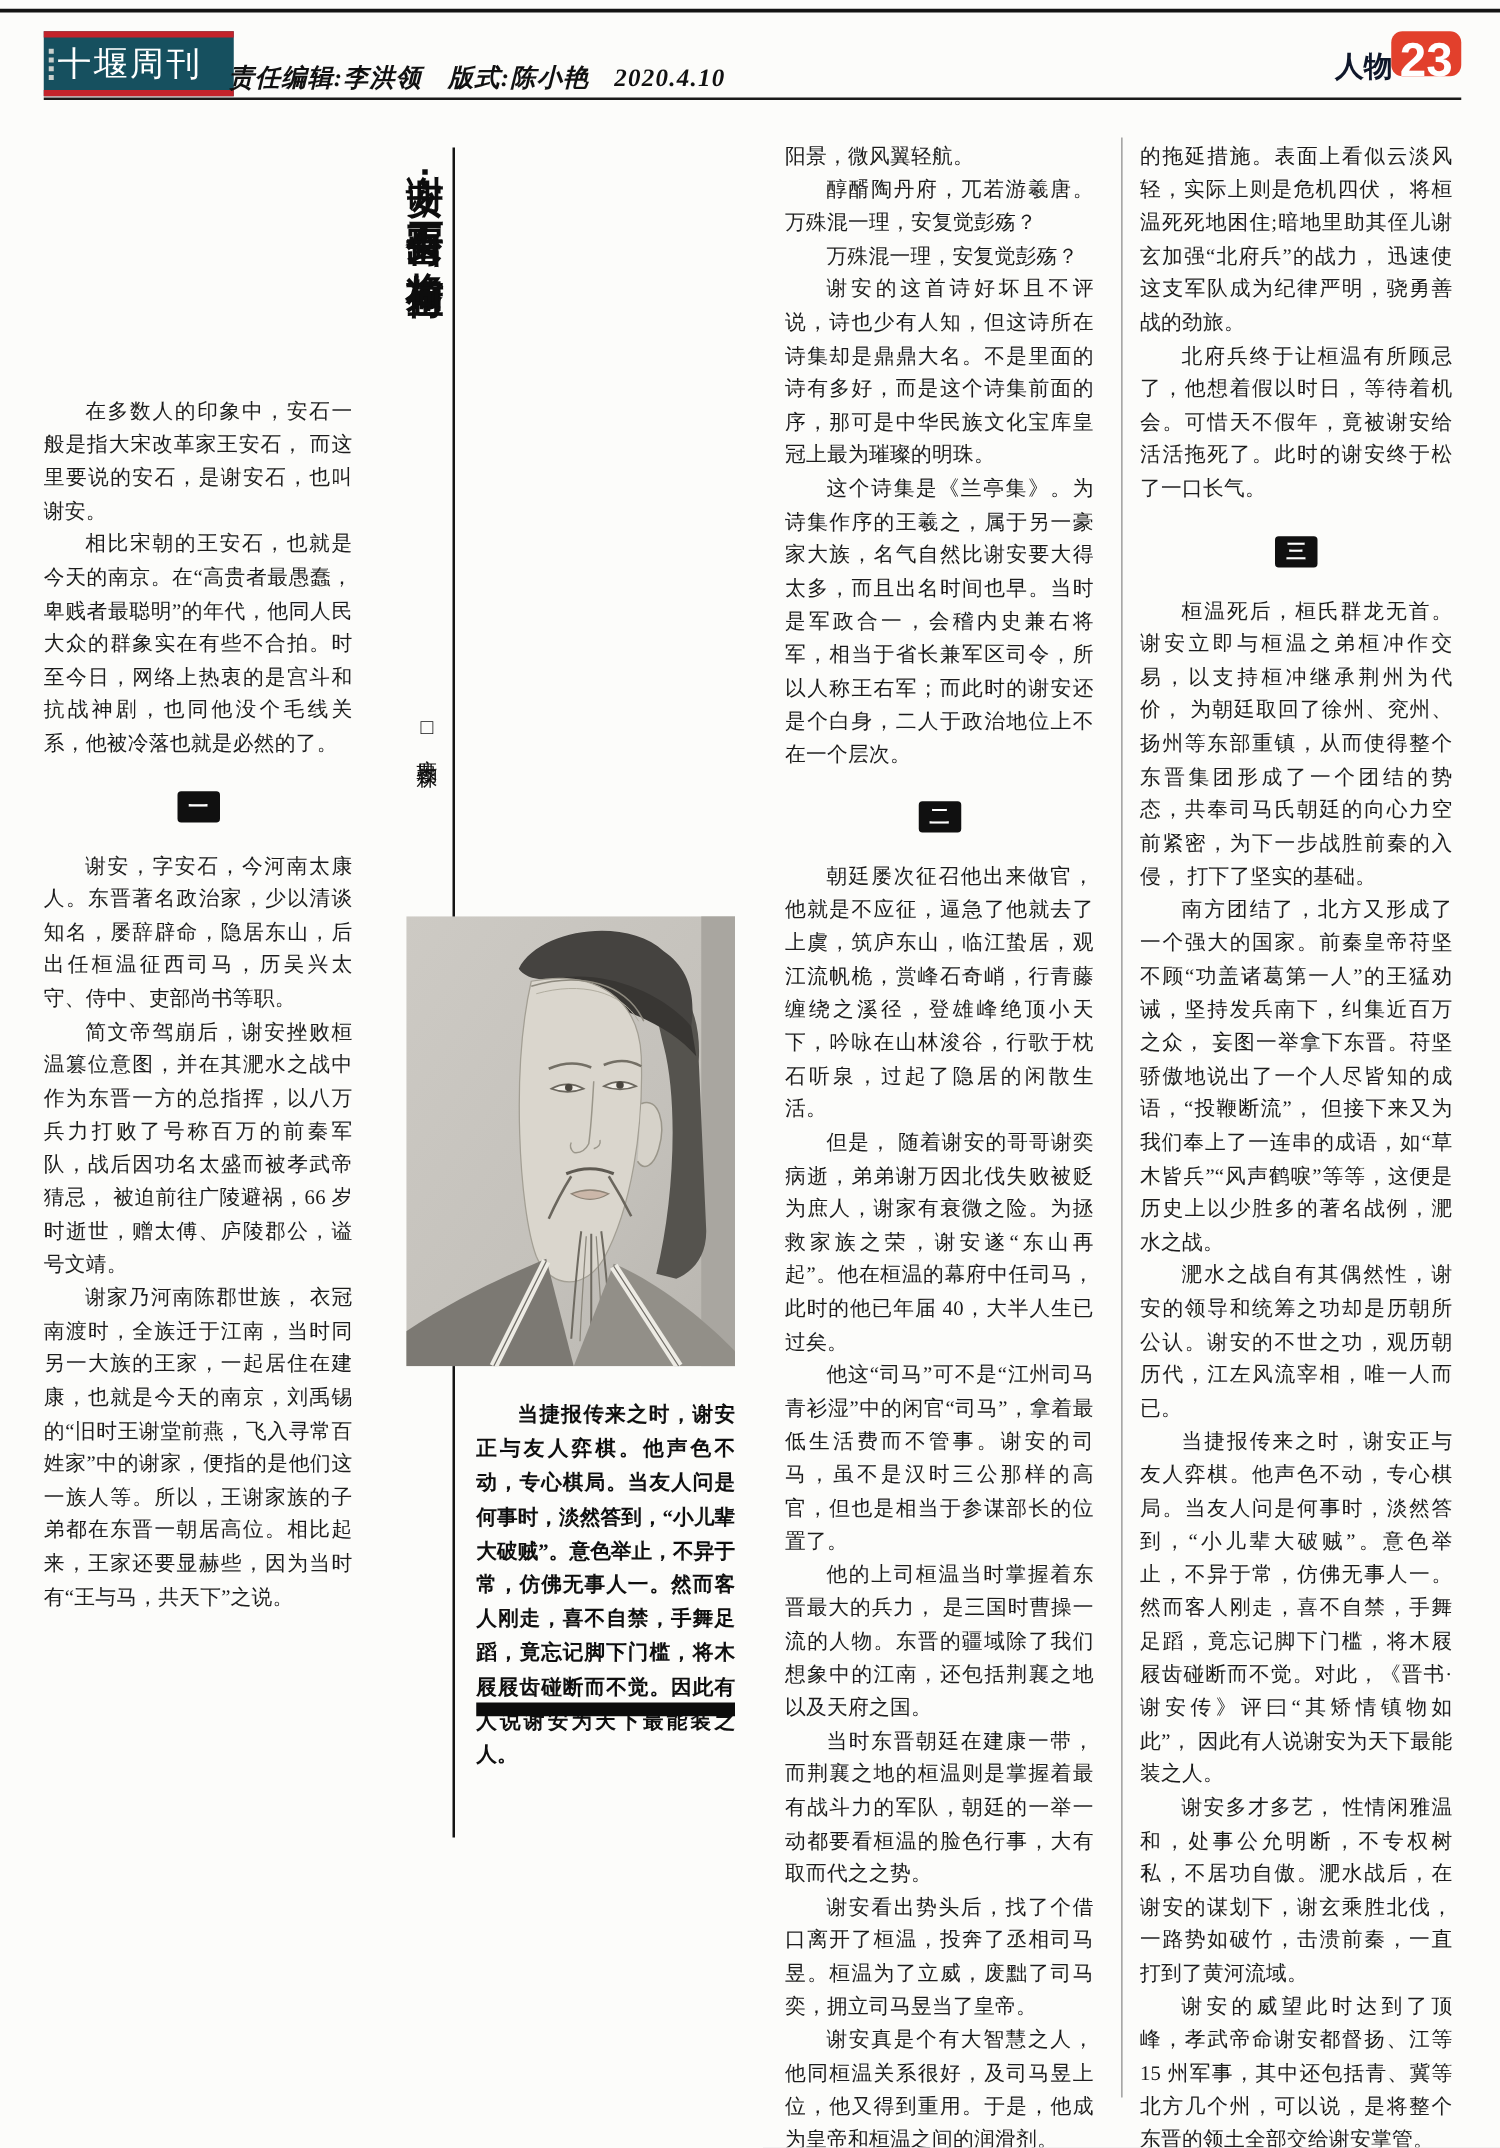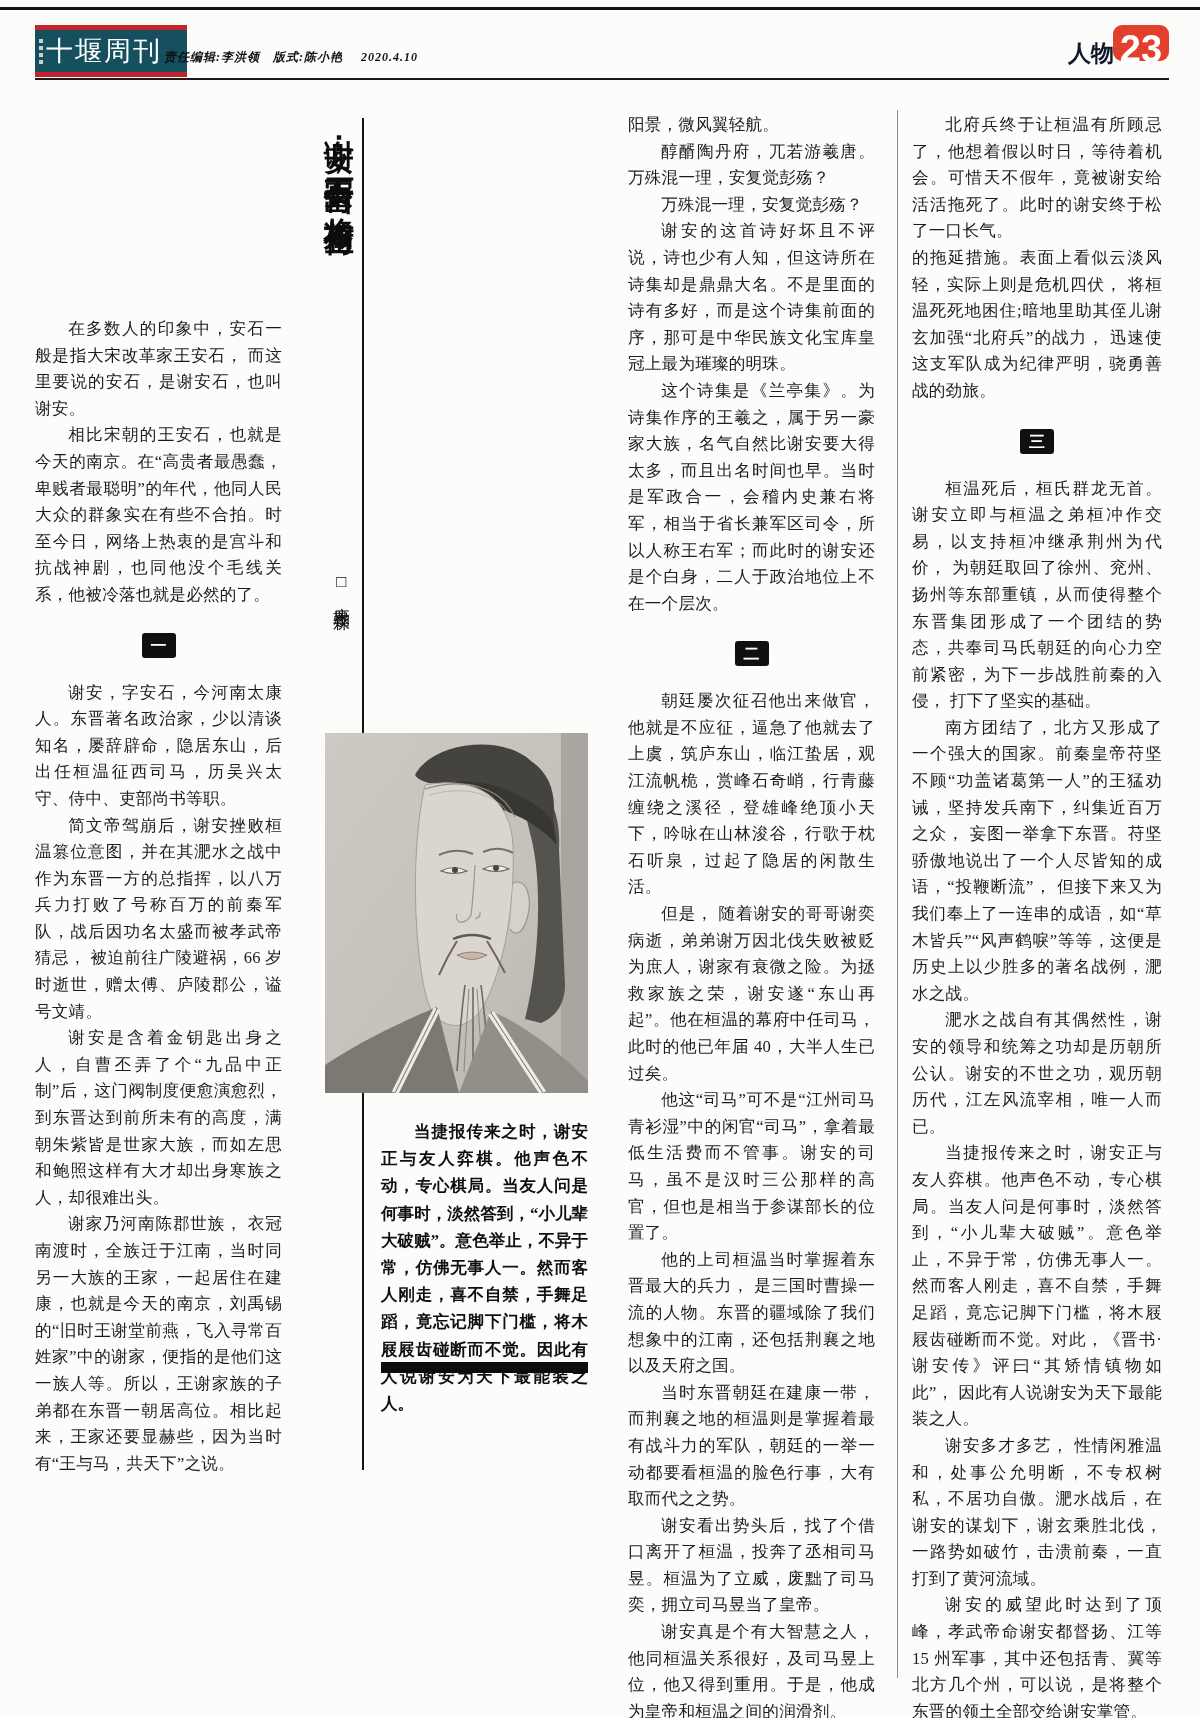--- a/index.html
+++ b/index.html
@@ -13,21 +13,21 @@
   
   .masthead {
     position:absolute; left:35px; top:25px; width:152px; height:52px;
     background:#16505f; border-top:5px solid #c3232b; border-bottom:5px solid #c3232b;
     box-sizing:border-box; display:flex; align-items:center;
   }
   .masthead-side { width:11px; height:100%; display:flex; flex-direction:column; justify-content:center; align-items:center; gap:3px; }
   .masthead-side i { display:block; width:4px; height:4px; background:#e9e6e0; opacity:.85; }
   .masthead-title { color:#ffffff; font-size:27px; font-weight:normal; letter-spacing:2px; white-space:nowrap; }
   .editors-line {
-    position:absolute; left:164px; top:49px; font-size:12px; font-weight:bold; font-style:italic;
+    position:absolute; left:183px; top:49px; font-size:20px; font-weight:bold; font-style:italic;
     letter-spacing:1px; color:#111; white-space:nowrap;
   }
   .editors-line .date { margin-left:14px; }
   .section-label {
     position:absolute; left:1068px; top:38px; font-size:23px; font-weight:bold;
     font-family:"Liberation Sans","DejaVu Sans",sans-serif; color:#0f172a;
   }
   .page-num {
     position:absolute; left:1113px; top:25px; width:56px; height:36px; background:#e2402c;
     border-radius:9px; color:#ffffff; text-align:center; line-height:48px;
@@ -155,43 +155,42 @@
   <div class="caption-bar"></div>
 
   <div class="col col-1">
       <p class="para">在多数人的印象中，安石一般是指大宋改革家王安石， 而这里要说的安石，是谢安石，也叫谢安。</p>
       <p class="para">相比宋朝的王安石，也就是今天的南京。在“高贵者最愚蠢，卑贱者最聪明”的年代，他同人民大众的群象实在有些不合拍。时至今日，网络上热衷的是宫斗和抗战神剧，也同他没个毛线关系，他被冷落也就是必然的了。</p>
       <div class="sec-marker">
         <span>一</span>
       </div>
       <p class="para">谢安，字安石，今河南太康人。东晋著名政治家，少以清谈知名，屡辞辟命，隐居东山，后出任桓温征西司马，历吴兴太守、侍中、吏部尚书等职。</p>
       <p class="para">简文帝驾崩后，谢安挫败桓温篡位意图，并在其淝水之战中作为东晋一方的总指挥，以八万兵力打败了号称百万的前秦军队，战后因功名太盛而被孝武帝猜忌， 被迫前往广陵避祸，66 岁时逝世，赠太傅、庐陵郡公，谥号文靖。</p>
-      <p class="para">谢安是含着金钥匙出身之人，自曹丕弄了个“九品中正制”后，这门阀制度便愈演愈烈，到东晋达到前所未有的高度，满朝朱紫皆是世家大族，而如左思和鲍照这样有大才却出身寒族之人，却很难出头。</p>
       <p class="para">谢家乃河南陈郡世族， 衣冠南渡时，全族迁于江南，当时同另一大族的王家，一起居住在建康，也就是今天的南京，刘禹锡的“旧时王谢堂前燕，飞入寻常百姓家”中的谢家，便指的是他们这一族人等。所以，王谢家族的子弟都在东晋一朝居高位。相比起来，王家还要显赫些，因为当时有“王与马，共天下”之说。</p>
     </div>
   <div class="col col-3">
       <p class="para noindent">阳景，微风翼轻航。</p>
       <p class="para">醇醑陶丹府，兀若游羲唐。万殊混一理，安复觉彭殇？</p>
       <p class="para">万殊混一理，安复觉彭殇？</p>
       <p class="para">谢安的这首诗好坏且不评说，诗也少有人知，但这诗所在诗集却是鼎鼎大名。不是里面的诗有多好，而是这个诗集前面的序，那可是中华民族文化宝库皇冠上最为璀璨的明珠。</p>
       <p class="para">这个诗集是《兰亭集》。为诗集作序的王羲之，属于另一豪家大族，名气自然比谢安要大得太多，而且出名时间也早。当时是军政合一，会稽内史兼右将军，相当于省长兼军区司令，所以人称王右军；而此时的谢安还是个白身，二人于政治地位上不在一个层次。</p>
       <div class="sec-marker">
         <span>二</span>
       </div>
       <p class="para">朝廷屡次征召他出来做官，他就是不应征，逼急了他就去了上虞，筑庐东山，临江蛰居，观江流帆桅，赏峰石奇峭，行青藤缠绕之溪径，登雄峰绝顶小天下，吟咏在山林浚谷，行歌于枕石听泉，过起了隐居的闲散生活。</p>
       <p class="para">但是， 随着谢安的哥哥谢奕病逝，弟弟谢万因北伐失败被贬为庶人，谢家有衰微之险。为拯救家族之荣，谢安遂“东山再起”。他在桓温的幕府中任司马，此时的他已年届 40，大半人生已过矣。</p>
       <p class="para">他这“司马”可不是“江州司马青衫湿”中的闲官“司马”，拿着最低生活费而不管事。谢安的司马，虽不是汉时三公那样的高官，但也是相当于参谋部长的位置了。</p>
       <p class="para">他的上司桓温当时掌握着东晋最大的兵力， 是三国时曹操一流的人物。东晋的疆域除了我们想象中的江南，还包括荆襄之地以及天府之国。</p>
       <p class="para">当时东晋朝廷在建康一带，而荆襄之地的桓温则是掌握着最有战斗力的军队，朝廷的一举一动都要看桓温的脸色行事，大有取而代之之势。</p>
       <p class="para">谢安看出势头后，找了个借口离开了桓温，投奔了丞相司马昱。桓温为了立威，废黜了司马奕，拥立司马昱当了皇帝。</p>
       <p class="para">谢安真是个有大智慧之人，他同桓温关系很好，及司马昱上位，他又得到重用。于是，他成为皇帝和桓温之间的润滑剂。</p>
     </div>
   <div class="col col-4">
+      <p class="para noindent">的拖延措施。表面上看似云淡风轻，实际上则是危机四伏， 将桓温死死地困住;暗地里助其侄儿谢玄加强“北府兵”的战力， 迅速使这支军队成为纪律严明，骁勇善战的劲旅。</p>
       <p class="para">北府兵终于让桓温有所顾忌了，他想着假以时日，等待着机会。可惜天不假年，竟被谢安给活活拖死了。此时的谢安终于松了一口长气。</p>
-      <p class="para noindent">的拖延措施。表面上看似云淡风轻，实际上则是危机四伏， 将桓温死死地困住;暗地里助其侄儿谢玄加强“北府兵”的战力， 迅速使这支军队成为纪律严明，骁勇善战的劲旅。</p>
       <div class="sec-marker">
         <span>三</span>
       </div>
       <p class="para">桓温死后，桓氏群龙无首。谢安立即与桓温之弟桓冲作交易，以支持桓冲继承荆州为代价， 为朝廷取回了徐州、兖州、扬州等东部重镇，从而使得整个东晋集团形成了一个团结的势态，共奉司马氏朝廷的向心力空前紧密，为下一步战胜前秦的入侵， 打下了坚实的基础。</p>
       <p class="para">南方团结了，北方又形成了一个强大的国家。前秦皇帝苻坚不顾“功盖诸葛第一人”的王猛劝诫，坚持发兵南下，纠集近百万之众， 妄图一举拿下东晋。苻坚骄傲地说出了一个人尽皆知的成语，“投鞭断流”， 但接下来又为我们奉上了一连串的成语，如“草木皆兵”“风声鹤唳”等等，这便是历史上以少胜多的著名战例，淝水之战。</p>
       <p class="para">淝水之战自有其偶然性，谢安的领导和统筹之功却是历朝所公认。谢安的不世之功，观历朝历代，江左风流宰相，唯一人而已。</p>
       <p class="para">当捷报传来之时，谢安正与友人弈棋。他声色不动，专心棋局。当友人问是何事时，淡然答到，“小儿辈大破贼”。意色举止，不异于常，仿佛无事人一。然而客人刚走，喜不自禁，手舞足蹈，竟忘记脚下门槛，将木屐屐齿碰断而不觉。对此，《晋书·谢安传》评曰“其矫情镇物如此”， 因此有人说谢安为天下最能装之人。</p>
       <p class="para">谢安多才多艺， 性情闲雅温和，处事公允明断，不专权树私，不居功自傲。淝水战后，在谢安的谋划下，谢玄乘胜北伐，一路势如破竹，击溃前秦，一直打到了黄河流域。</p>
       <p class="para">谢安的威望此时达到了顶峰，孝武帝命谢安都督扬、江等 15 州军事，其中还包括青、冀等北方几个州，可以说，是将整个东晋的领土全部交给谢安掌管。</p>
     </div>

